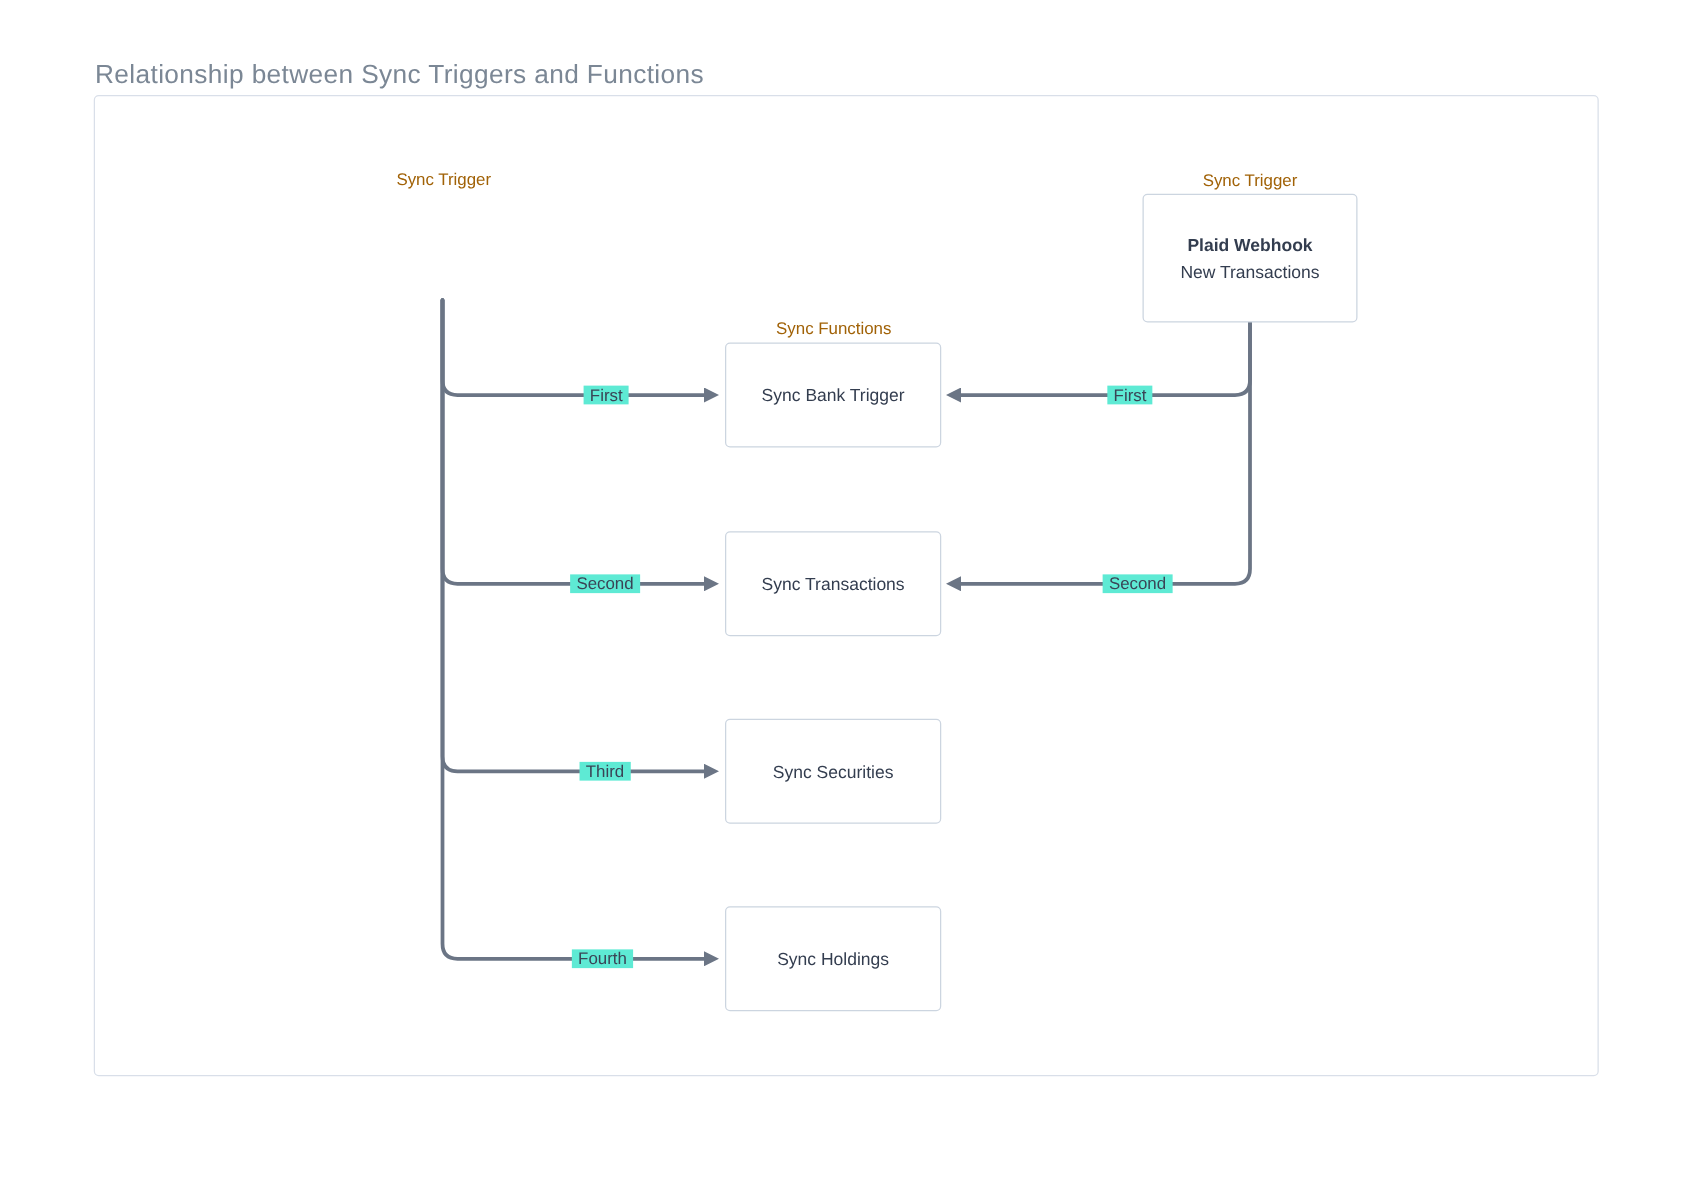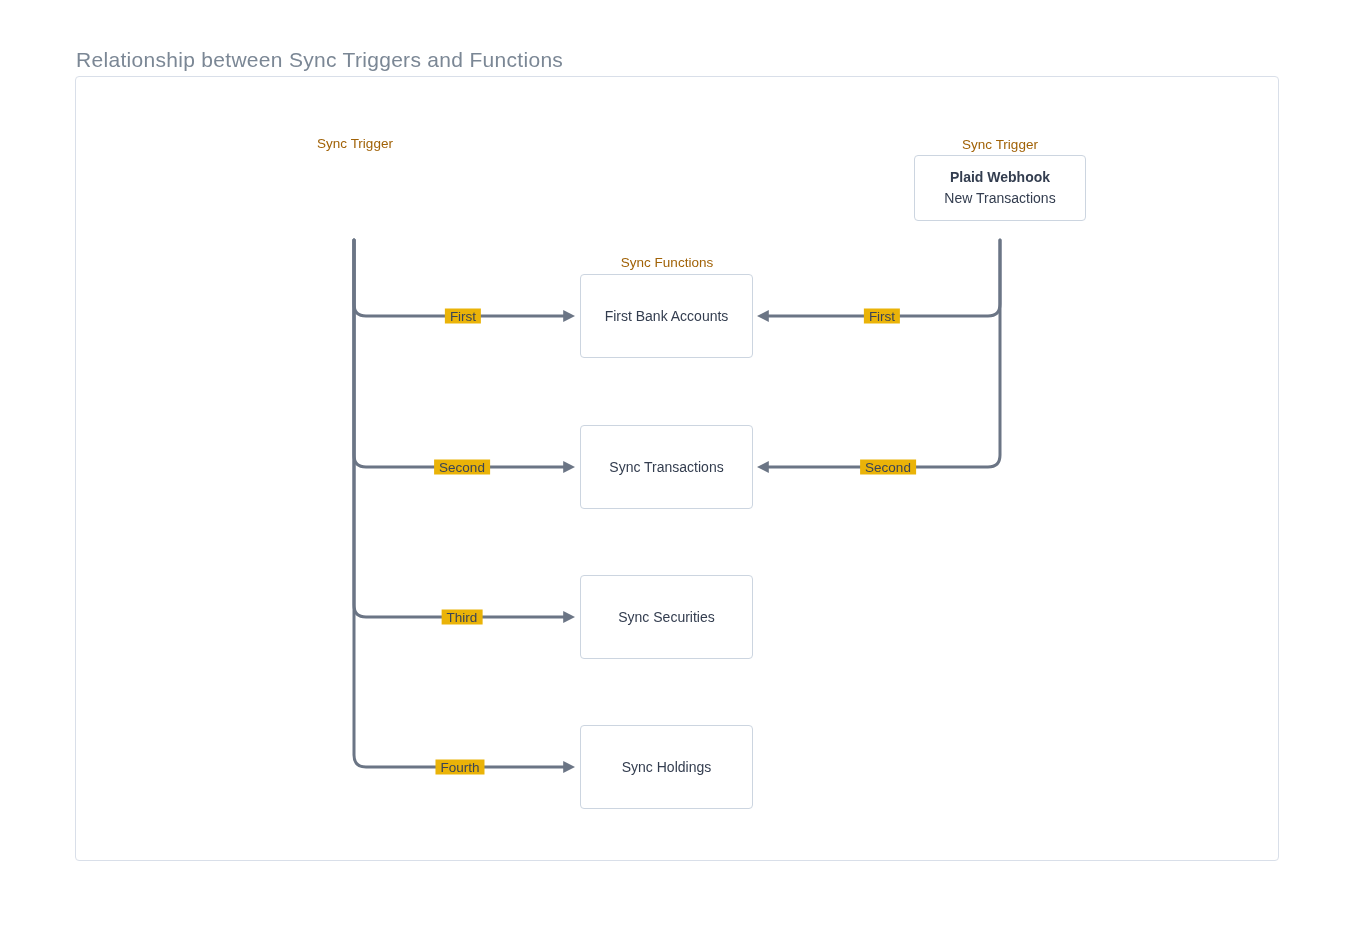--- a/index.html
+++ b/index.html
@@ -31,39 +31,39 @@
 
   .box{
     position:absolute; background:#ffffff;
     border:1.5px solid var(--box-border); border-radius:4px;
     display:flex; flex-direction:column; align-items:center; justify-content:center;
     color:var(--text); font-size:14px; line-height:21px; text-align:center;
   }
   .box .bold{ font-weight:700; }
 
   #trigger-left{ left:193px; top:77px; width:172px; height:86px; }
-  #trigger-right{ left:838px; top:78px; width:172px; height:66px; }
+  #trigger-right{ left:838px; top:78px; width:172px; height:103px; }
   .fn{ left:504px; width:173px; height:84px; }
   #fn-0{ top:197px; }
   #fn-1{ top:348px; }
   #fn-2{ top:498px; }
   #fn-3{ top:648px; }
 
   .caption{
     position:absolute; transform:translateX(-50%);
     font-size:13.5px; color:#a16207; white-space:nowrap;
   }
   #cap-left{ left:279px; top:59px; }
   #cap-right{ left:924px; top:60px; }
   #cap-fn{ left:591px; top:178px; }
 
   .edge-label{
     position:absolute; transform:translate(-50%,-50%);
-    background:#eab308; padding:0 5px;
-    font-size:13.5px; font-weight:500; color:#3a4456; white-space:nowrap;
+    background:#5eead4; padding:0 5px;
+    font-size:13.5px; font-weight:500; color:#3a4456; white-space:nowrap;margin-left:22px;
   }
   #el-0{ left:387px; top:239px; }
   #el-1{ left:386px; top:390px; }
   #el-2{ left:386px; top:540px; }
   #el-3{ left:384px; top:690px; }
   #er-0{ left:806px; top:239px; }
   #er-1{ left:812px; top:390px; }
 </style>
 </head>
 <body>
@@ -92,21 +92,21 @@
     <div class="caption" id="cap-right">Sync Trigger</div>
     <div class="caption" id="cap-fn">Sync Functions</div>
 
 
     <div class="box" id="trigger-right">
       <span class="bold">Plaid Webhook</span>
       <span>New Transactions</span>
     </div>
 
     <div class="box fn" id="fn-0">
-      <span>First Bank Accounts</span>
+      <span>Sync Bank Trigger</span>
     </div>
     <div class="box fn" id="fn-1">
       <span>Sync Transactions</span>
     </div>
     <div class="box fn" id="fn-3">
       <span>Sync Holdings</span>
     </div>
     <div class="box fn" id="fn-2">
       <span>Sync Securities</span>
     </div>

